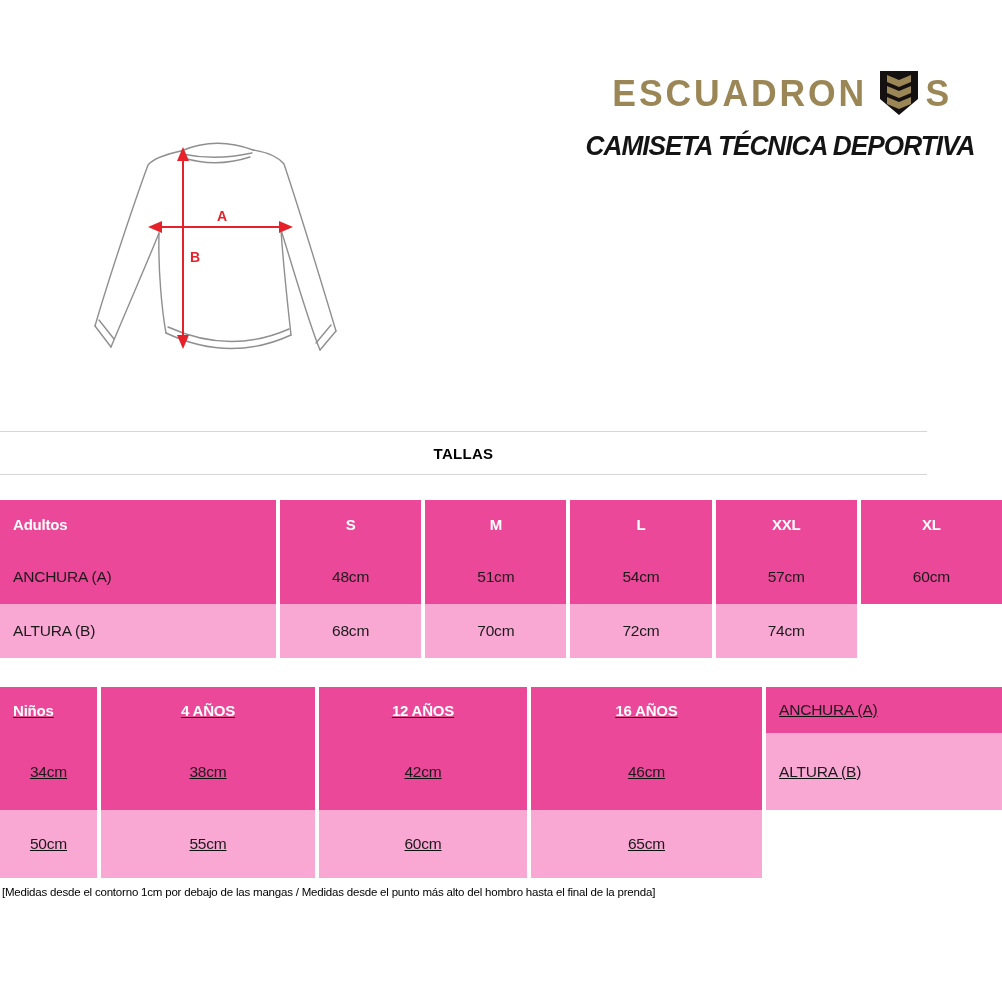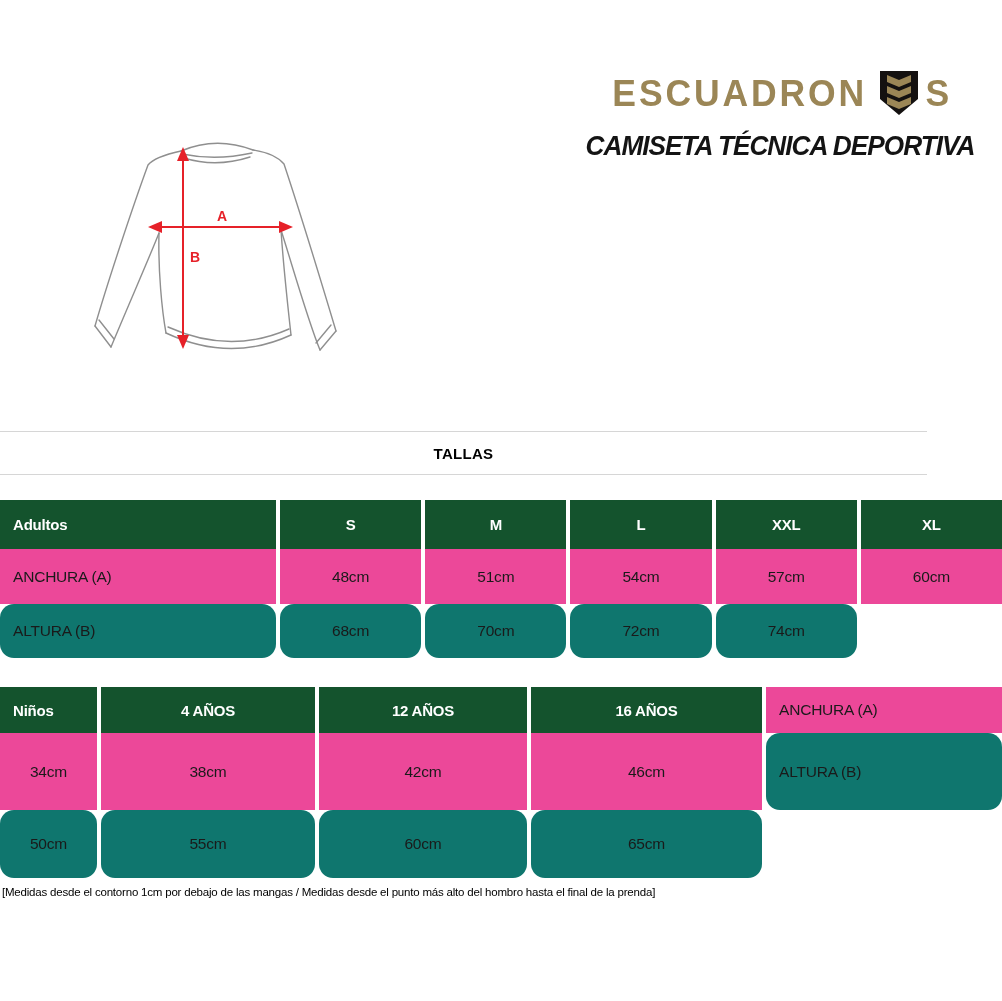--- a/index.html
+++ b/index.html
@@ -28,28 +28,28 @@
   .tallas-band{
     position:absolute;top:431px;left:0;width:927px;height:42px;
     border-top:1px solid #d6d6d6;border-bottom:1px solid #d6d6d6;
     display:flex;align-items:center;justify-content:center;
     font-weight:bold;font-size:15px;letter-spacing:.3px;color:#000;
   }
 
   
   .size-table{position:absolute;left:0;width:1002px;display:grid;column-gap:4px;}
   .table-adults{top:500px;grid-template-columns:276px repeat(5,1fr);grid-template-rows:49px 55px 54px;}
-  .table-kids{top:687px;grid-template-columns:97px 214px 208px 231px 1fr;grid-template-rows:46px 77px 68px;}
+  .table-kids{top:687px;grid-template-columns:97px 214px 208px 231px 1fr;grid-template-rows:46px 77px 68px;text-decoration:underline;}
   .cell{
     display:flex;align-items:center;justify-content:center;
     font-size:15.5px;letter-spacing:-.2px;color:#1a1a1a;background:#ec4899;
   }
-  .cell.head{background:#14532d;color:#ffffff;font-weight:bold;font-size:15px;}
+  .cell.head{background:#ec4899;color:#ffffff;font-weight:bold;font-size:15px;}
   .cell.label{justify-content:flex-start;padding-left:13px;text-align:left;}
-  .cell.alt{background:#0f766e;border-radius:14px;}
+  .cell.alt{background:#f9a8d4;}
 
   
   .footnote{
     position:absolute;left:2px;top:886px;width:990px;
     font-size:11.5px;letter-spacing:-.2px;color:#000;white-space:nowrap;
   }
 </style>
 </head>
 <body>
 

